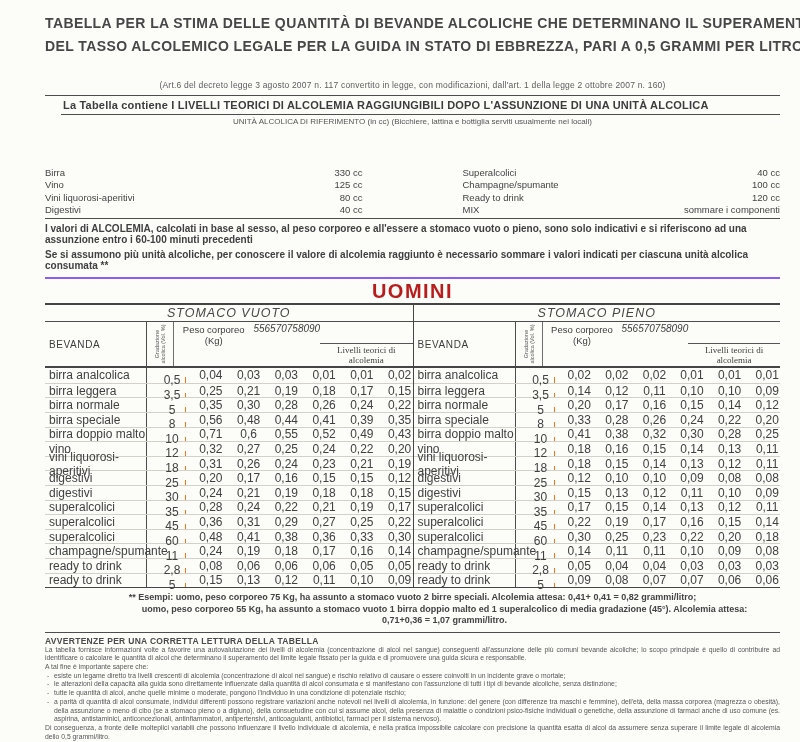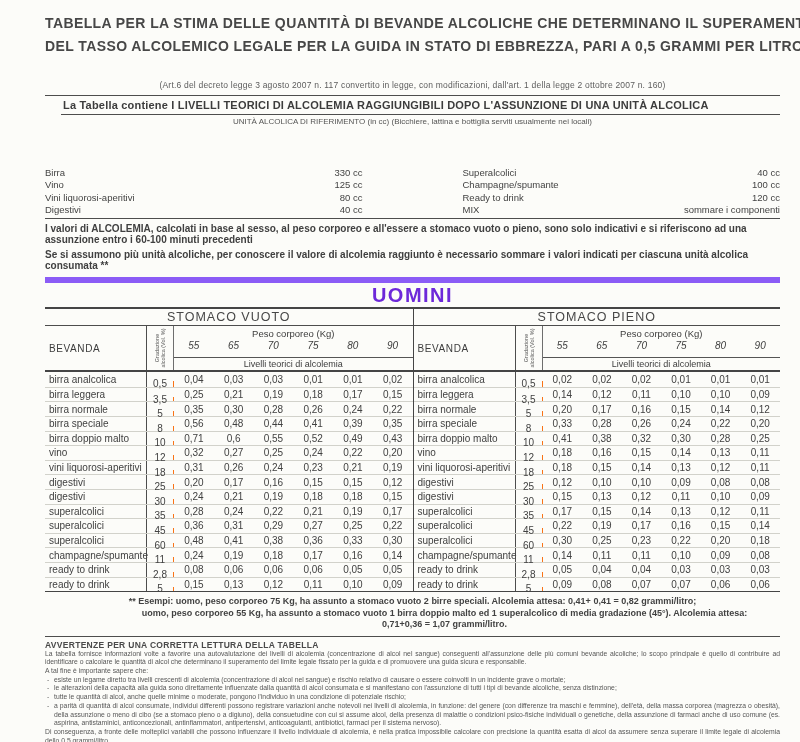--- a/index.html
+++ b/index.html
@@ -34,53 +34,53 @@
   .unit-row { display:flex; justify-content:space-between; font-size:9.5px; line-height:12.3px; color:#434343; }
   .u-name { text-align:left; }
   .u-qty  { text-align:right; }
   .unit-rule { border-top:1.5px solid #4d4d4d; margin-top:2px; }
 
   
   .note { margin-top:4px; font-size:10px; font-weight:600; line-height:11px; color:#404040; }
 
   
   .gender-bar {
-    margin-top:6px; border-top:6px solid #8b5cf6;
+    margin-top:6px; border-top:2px solid #8b5cf6;
     text-align:center; font-size:20px; font-weight:bold;
-    letter-spacing:1.5px; color:#6d28d9; line-height:24px;
+    letter-spacing:1.5px; color:#b91c1c; line-height:24px;
   }
 
   
   .mtable { display:flex; border-top:2px solid #454545; border-bottom:1.5px solid #454545; }
   .half { width:367.5px; }
   .half.right { border-left:1.5px solid #454545; }
   .sec-title {
     text-align:center; font-size:12.5px; letter-spacing:1px; color:#474747;
-    border-bottom:1.5px solid #4d4d4d; padding:1px 0;
+    border-bottom:1.5px solid #4d4d4d; padding:1px 0;font-style:italic;
   }
   .thead { display:flex; height:46px; border-bottom:2px solid #454545; }
   .th-bevanda {
     width:102px; display:flex; align-items:center; padding-left:4px;
     font-size:10px; letter-spacing:.6px; border-right:1.3px solid #4d4d4d;
   }
   .th-grad { width:27px; position:relative; border-right:1px solid #6e6e6e; }
   .vert {
     position:absolute; left:50%; top:50%; width:44px;
     transform:translate(-50%,-50%) rotate(-90deg);
     font-size:5.5px; line-height:6px; text-align:center; color:#555;
   }
-  .th-weights { flex:1; display:flex; flex-direction:column; }
+  .th-weights { flex:1; display:flex; flex-direction:row; }
   .peso-label { text-align:center; font-size:9.5px; padding-top:2px; }
   .wrow { display:flex; font-size:10px; padding-top:1px;font-style:italic; }
   .wrow span { flex:1; text-align:center; }
   .livelli {
     margin-top:auto; border-top:1.2px solid #555;
-    text-align:center; font-size:9px; padding:1px 0;
-  }
-  .trow { display:flex; height:14.6px; font-size:10px; border-top:1px solid #d2d2cb; color:#414141; }
+    text-align:center; font-size:9px; padding:1px 0;font-family:Liberation Serif, serif;
+  }
+  .trow { display:flex; height:14.6px; font-size:12px; border-top:1px solid #d2d2cb; color:#414141;gap:12px; }
   .trow:first-child { border-top:none; }
   .c-name {
     width:102px; padding-left:4px; display:flex; align-items:center;
     border-right:1.3px solid #4d4d4d;
   }
   .c-grad {
     width:27px; display:flex; align-items:center; justify-content:center;
     border-right:1px solid #f97316;
     margin-top:9px;
   }

